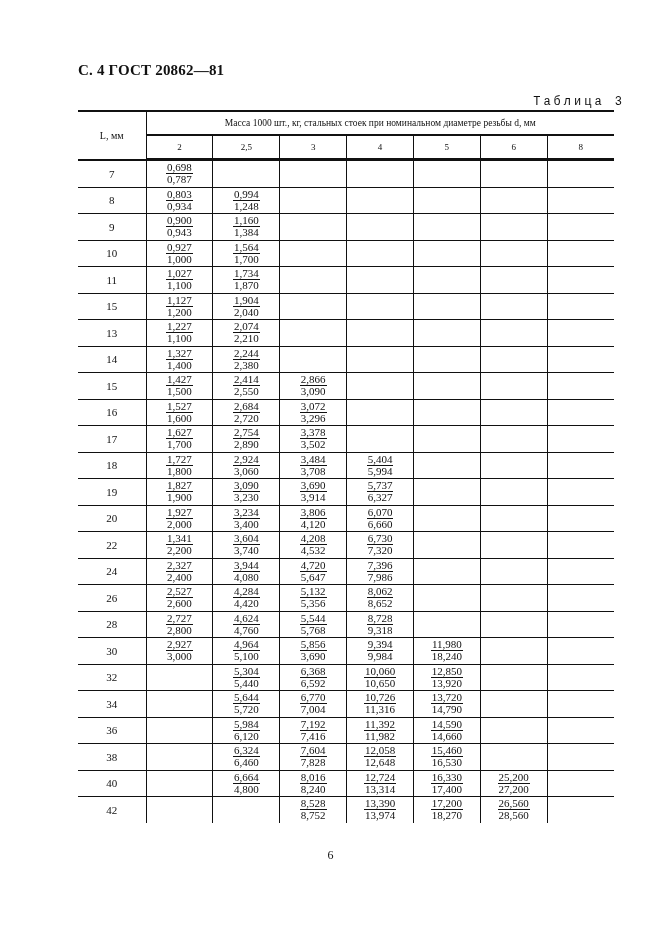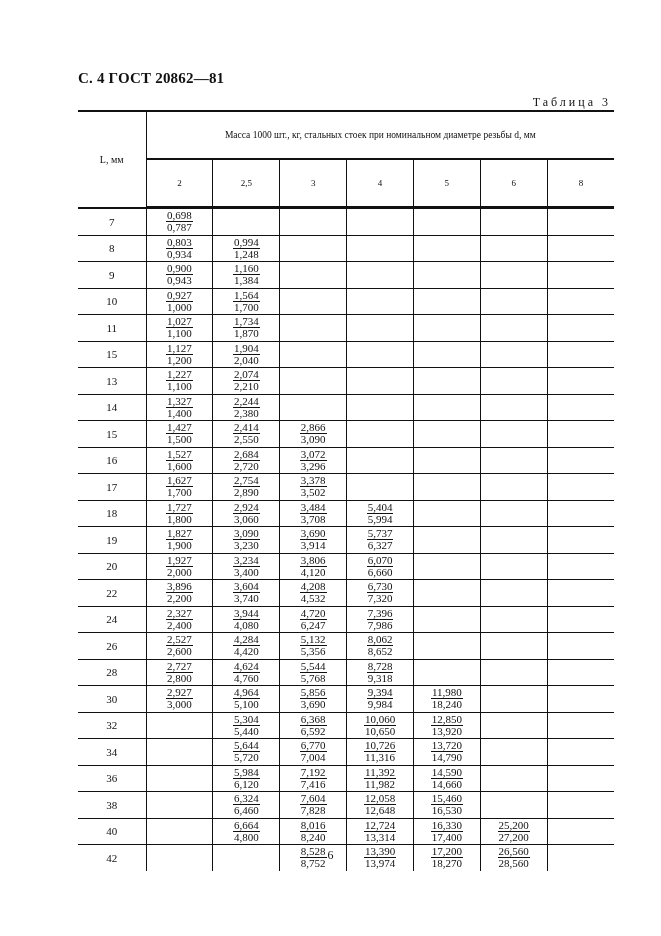--- a/index.html
+++ b/index.html
@@ -1,22 +1,22 @@
 <!DOCTYPE html>
 <html><head>
 <meta charset="utf-8">
 <style>
   html, body { margin:0; padding:0; background:#ffffff; }
   body { width:661px; height:936px; position:relative; font-family:"Liberation Serif","DejaVu Serif",serif; color:#111; overflow:hidden; }
-  .page-header { position:absolute; left:78px; top:62px; font-size:15px; font-weight:bold; letter-spacing:0.2px;margin-top:8px; }
-  .table-label { position:absolute; right:50px; top:95px; font-size:12px; letter-spacing:3px; }
+  .page-header { position:absolute; left:78px; top:62px; font-size:15px; font-weight:bold; letter-spacing:0.2px; }
+  .table-label { position:absolute; right:36px; top:95px; font-size:12px; letter-spacing:3px;font-family:Liberation Mono, monospace; }
   table.data { position:absolute; left:78px; top:110px; width:536px; border-collapse:collapse; table-layout:fixed; }
   table.data col.c-l { width:68px; }
   table.data col.c-d { width:66.86px; }
-  table.data th { font-weight:normal; font-size:9px; height:22px; padding:12px; text-align:center; vertical-align:middle; border-left:1px solid #111; }
+  table.data th { font-weight:normal; font-size:9px; height:22px; padding:0; text-align:center; vertical-align:middle; border-left:1px solid #111; }
   table.data thead tr.top th { border-top:2px solid #111; border-bottom:2px solid #111; }
   table.data thead tr.sub th { border-bottom:3px solid #111; }
   table.data th.lcol { border-left:none; border-top:2px solid #111; border-bottom:3px solid #111; font-size:10px; }
   table.data th.caption { font-size:9.5px; }
   table.data td { height:25.5px; padding:0; text-align:center; vertical-align:middle; border-left:1px solid #111; border-bottom:1.5px solid #111; font-size:11px; }
   table.data td.lcol { border-left:none; }
   table.data tr.last td { border-bottom:none; }
   .frac { display:inline-block; line-height:11px; font-size:11px; }
   .frac .num { display:block; border-bottom:1.5px solid #111; padding:0 1px; }
   .frac .den { display:block; padding:0 1px; }
@@ -190,33 +190,33 @@
         <td><span class="frac"><span class="num">1,927</span><span class="den">2,000</span></span></td>
         <td><span class="frac"><span class="num">3,234</span><span class="den">3,400</span></span></td>
         <td><span class="frac"><span class="num">3,806</span><span class="den">4,120</span></span></td>
         <td><span class="frac"><span class="num">6,070</span><span class="den">6,660</span></span></td>
         <td></td>
         <td></td>
         <td></td>
       </tr>
       <tr>
         <td class="lcol">22</td>
-        <td><span class="frac"><span class="num">3,896</span><span class="den">2,200</span></span></td>
+        <td><span class="frac"><span class="num">1,341</span><span class="den">2,200</span></span></td>
         <td><span class="frac"><span class="num">3,604</span><span class="den">3,740</span></span></td>
         <td><span class="frac"><span class="num">4,208</span><span class="den">4,532</span></span></td>
         <td><span class="frac"><span class="num">6,730</span><span class="den">7,320</span></span></td>
         <td></td>
         <td></td>
         <td></td>
       </tr>
       <tr>
         <td class="lcol">24</td>
         <td><span class="frac"><span class="num">2,327</span><span class="den">2,400</span></span></td>
         <td><span class="frac"><span class="num">3,944</span><span class="den">4,080</span></span></td>
-        <td><span class="frac"><span class="num">4,720</span><span class="den">6,247</span></span></td>
+        <td><span class="frac"><span class="num">4,720</span><span class="den">5,647</span></span></td>
         <td><span class="frac"><span class="num">7,396</span><span class="den">7,986</span></span></td>
         <td></td>
         <td></td>
         <td></td>
       </tr>
       <tr>
         <td class="lcol">26</td>
         <td><span class="frac"><span class="num">2,527</span><span class="den">2,600</span></span></td>
         <td><span class="frac"><span class="num">4,284</span><span class="den">4,420</span></span></td>
         <td><span class="frac"><span class="num">5,132</span><span class="den">5,356</span></span></td>

